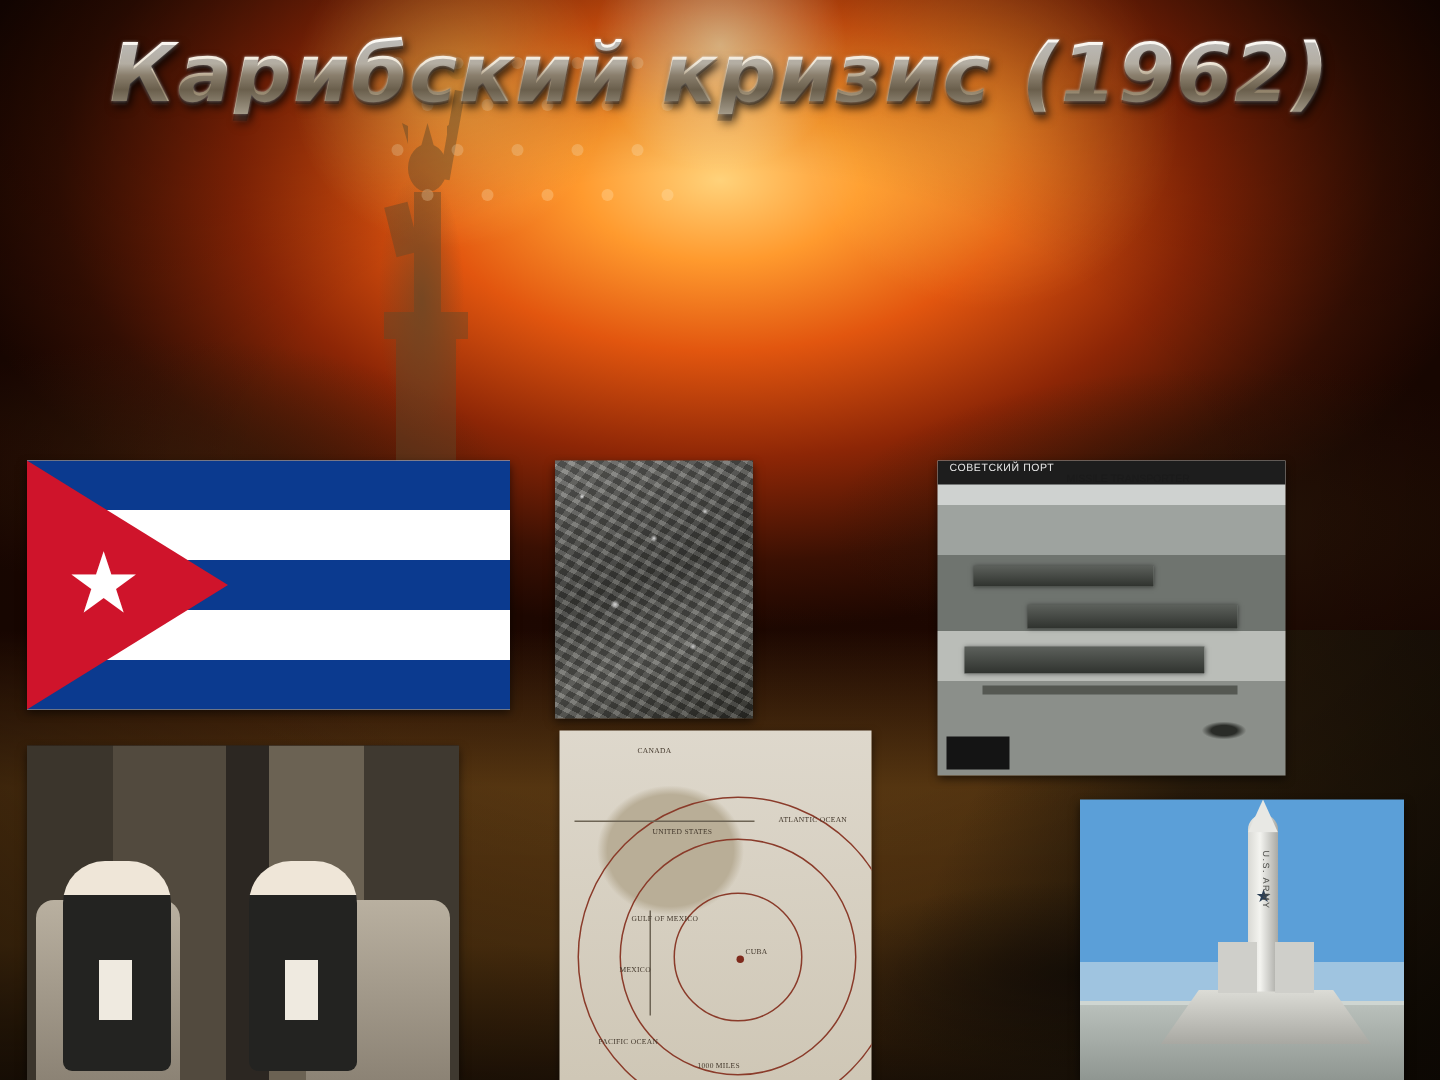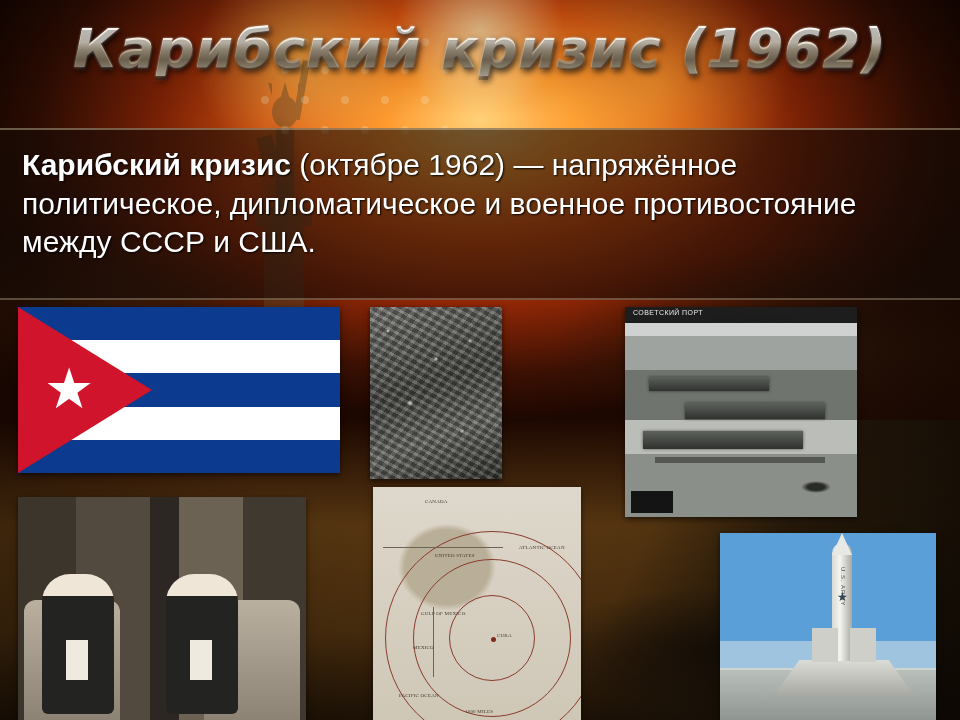--- a/index.html
+++ b/index.html
@@ -354,23 +354,20 @@
     </g>
   </svg>
 
   <div class="bg-tank"></div>
   <div class="bg-vignette"></div>
 
   <div class="title-wrap">
     <span class="title">Карибский кризис (1962)</span>
   </div>
 
-  <div class="textbox">
-    <p><b>Карибский кризис</b><span> (октябре 1962) — напряжённое политическое, дипломатическое и военное противостояние между СССР и США.</span></p>
-  </div>
 
   <div class="photo" id="photo-cuba-flag">
     <div class="flag-stripes"></div>
     <div class="flag-triangle"></div>
     <div class="flag-star">★</div>
   </div>
 
   <div class="photo" id="photo-aerial-recon"></div>
 
   <div class="photo" id="photo-port-ships">

